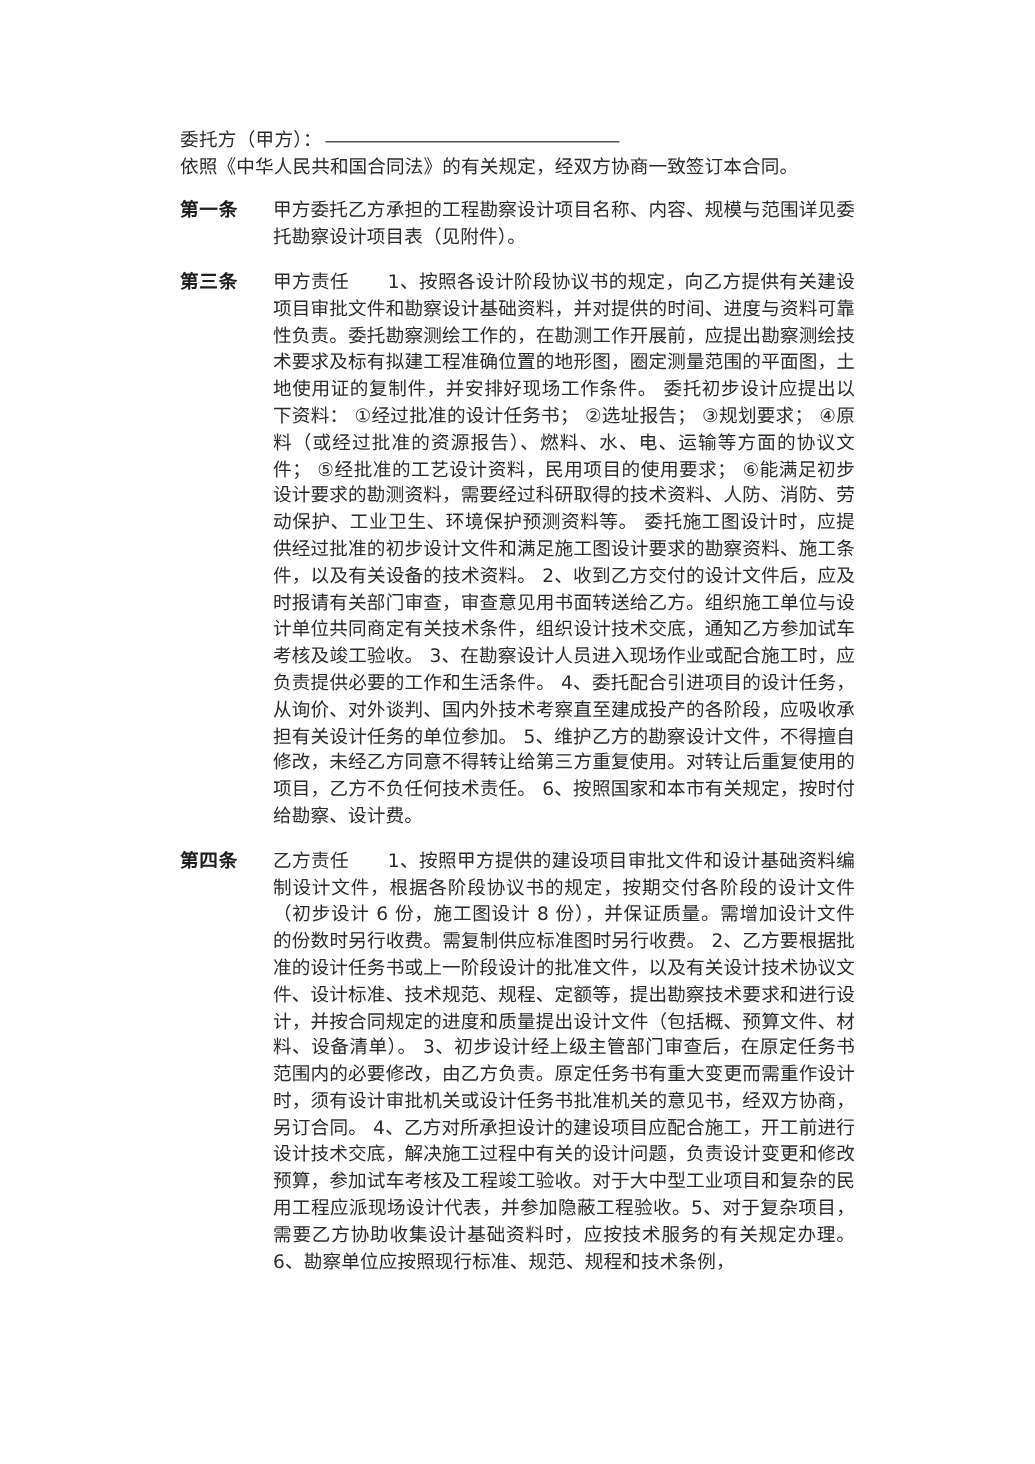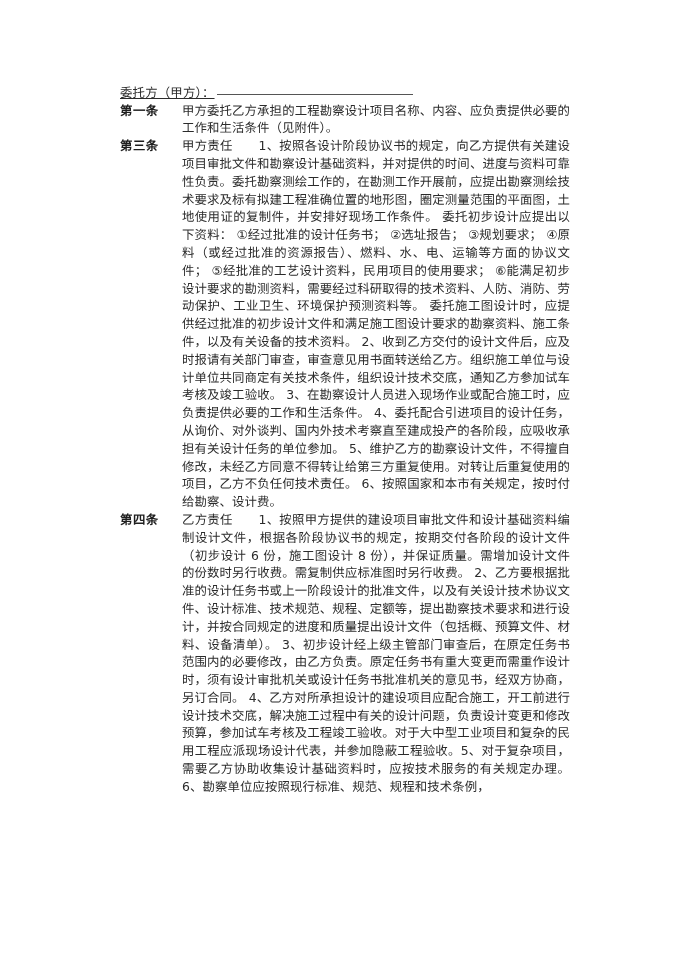--- a/index.html
+++ b/index.html
@@ -34,21 +34,20 @@
   
   .party-line {
     display: flex;
     align-items: baseline;
     font-size: 12.4px;
     line-height: 17.6px;
     white-space: nowrap;
   }
   .party-label {
     letter-spacing: 0.2px;
-    text-decoration: underline;
   }
   .party-rule {
     display: inline-block;
     width: 196px;
     border-bottom: 1px solid #555;
     height: 0;
     margin-left: 2px;
     transform: translateY(-2px);
   }
 
@@ -57,21 +56,21 @@
     line-height: 17.8px;
     text-align: justify;
     text-justify: inter-character;
     letter-spacing: 0.1px;
   }
 
   
   .article {
     display: flex;
     align-items: flex-start;
-    margin-top: 0;
+    margin-top: 12px;
   }
   .article-label {
     flex: 0 0 62px;
     width: 62px;
     font-size: 12.4px;
     line-height: 17.8px;
     font-weight: bold;
     color: #1e1e1e;
     letter-spacing: 0.5px;
     white-space: nowrap;
@@ -95,24 +94,25 @@
 
 <div class="page">
   <div class="doc-body">
 
     <div class="party-line">
       <span class="party-label">委托方（甲方）：</span>
       <span class="party-rule"></span>
     </div>
 
 
+    <div class="preamble">依照《中华人民共和国合同法》的有关规定，经双方协商一致签订本合同。</div>
 
     <div class="article">
       <div class="article-label">第一条</div>
-      <div class="article-text">甲方委托乙方承担的工程勘察设计项目名称、内容、应负责提供必要的工作和生活条件（见附件）。</div>
+      <div class="article-text">甲方委托乙方承担的工程勘察设计项目名称、内容、规模与范围详见委托勘察设计项目表（见附件）。</div>
     </div>
 
 
     <div class="article">
       <div class="article-label">第三条</div>
       <div class="article-text">
         <span>甲方责任</span><span class="gap"></span><span>1、按照各设计阶段协议书的规定，向乙方提供有关建设项目审批文件和勘察设计基础资料，并对提供的时间、进度与资料可靠性负责。委托勘察测绘工作的，在勘测工作开展前，应提出勘察测绘技术要求及标有拟建工程准确位置的地形图，圈定测量范围的平面图，土地使用证的复制件，并安排好现场工作条件。 委托初步设计应提出以下资料： ①经过批准的设计任务书； ②选址报告； ③规划要求； ④原料（或经过批准的资源报告）、燃料、水、电、运输等方面的协议文件； ⑤经批准的工艺设计资料，民用项目的使用要求； ⑥能满足初步设计要求的勘测资料，需要经过科研取得的技术资料、人防、消防、劳动保护、工业卫生、环境保护预测资料等。 委托施工图设计时，应提供经过批准的初步设计文件和满足施工图设计要求的勘察资料、施工条件，以及有关设备的技术资料。 2、收到乙方交付的设计文件后，应及时报请有关部门审查，审查意见用书面转送给乙方。组织施工单位与设计单位共同商定有关技术条件，组织设计技术交底，通知乙方参加试车考核及竣工验收。 3、在勘察设计人员进入现场作业或配合施工时，应负责提供必要的工作和生活条件。 4、委托配合引进项目的设计任务，从询价、对外谈判、国内外技术考察直至建成投产的各阶段，应吸收承担有关设计任务的单位参加。 5、维护乙方的勘察设计文件，不得擅自修改，未经乙方同意不得转让给第三方重复使用。对转让后重复使用的项目，乙方不负任何技术责任。 6、按照国家和本市有关规定，按时付给勘察、设计费。</span>
       </div>
     </div>
 

